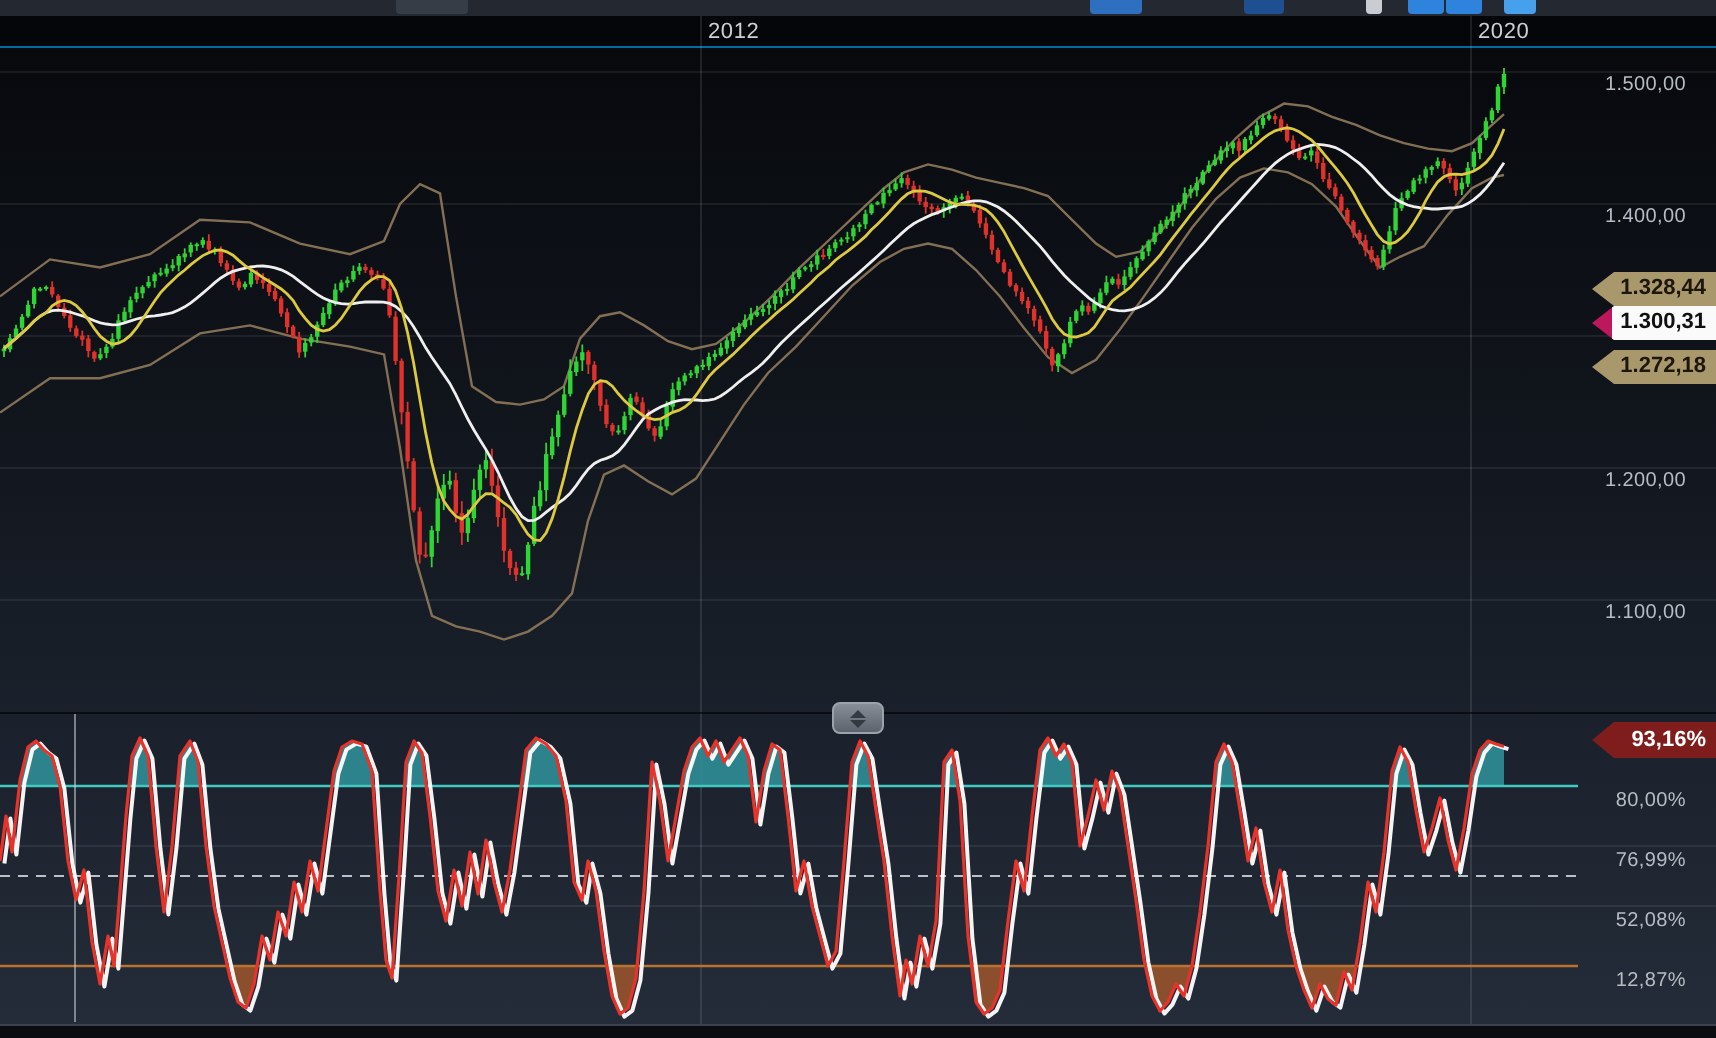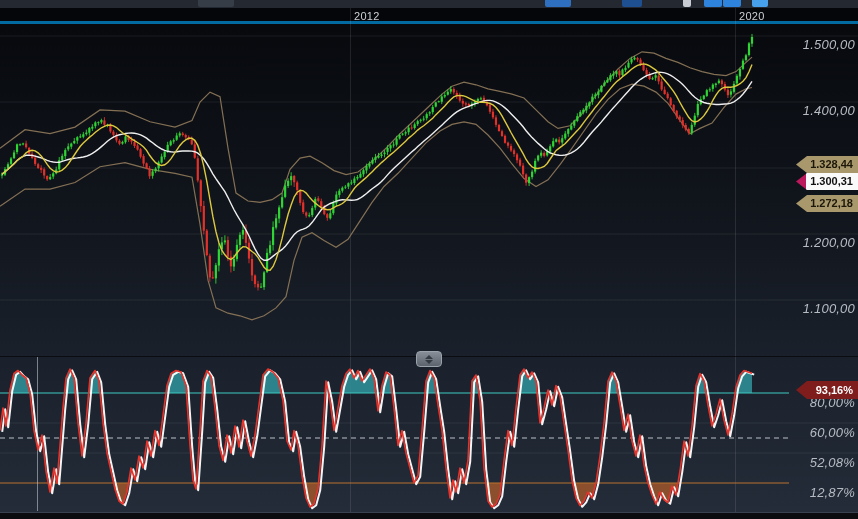--- a/index.html
+++ b/index.html
@@ -1,32 +1,32 @@
 <!DOCTYPE html>
 <html><head>
 <meta charset="utf-8">
 <style>
   html,body{margin:0;padding:0;background:#000;}
   #screen{position:relative;width:858px;height:519px;overflow:hidden;background:#000;
           font-family:"Liberation Sans",sans-serif;}
   #toolbar{position:absolute;left:0;top:0;width:858px;height:8px;background:#232831;}
   .frag{position:absolute;top:0;height:7px;border-radius:0 0 2px 2px;}
   #yearband{position:absolute;left:0;top:8px;width:858px;height:16px;background:#04060a;
-            border-bottom:3px solid #0369a1;box-sizing:border-box;}
+            border-bottom:1px solid #0369a1;box-sizing:border-box;}
   .year-label{position:absolute;top:2px;font-size:11px;color:#ccd0d5;letter-spacing:.3px;}
   #chart-bg{position:absolute;left:0;top:24px;width:858px;height:488px;
             background:linear-gradient(180deg,#07090d 0%,#10141b 35%,#1b222d 72%,#242c39 100%);}
   #bottom-strip{position:absolute;left:0;top:512px;width:858px;height:7px;background:#0a0c10;
                 border-top:1px solid #3a4150;box-sizing:border-box;}
   #chart-svg{position:absolute;left:0;top:0;}
   #axis-labels{position:absolute;left:0;top:0;width:858px;height:519px;pointer-events:none;}
-  .axis-label{position:absolute;right:3px;font-size:13px;color:#b7bcc3;letter-spacing:.2px;font-style:italic;}
+  .axis-label{position:absolute;right:15px;font-size:10px;color:#b7bcc3;letter-spacing:.2px;}
   .badge{position:absolute;right:0;width:62px;height:17px;line-height:17px;font-size:11px;
          font-weight:bold;text-align:right;padding-right:5px;box-sizing:border-box;
-         clip-path:polygon(0 50%,11px 0,100% 0,100% 100%,11px 100%);margin-top:20px;}
+         clip-path:polygon(0 50%,11px 0,100% 0,100% 100%,11px 100%);}
   .badge .txt{position:relative;z-index:1;}
   .badge.tan{background:#a8986c;color:#1d170a;}
   .badge.white{background:#be185d;}
   .badge.white .fill{position:absolute;left:10px;right:0;top:0;bottom:0;background:#fafafa;}
   .badge.white .txt{color:#101010;}
   .badge.red{background:#7f1d1d;color:#fff;height:18px;line-height:18px;}
   .handle{position:absolute;left:416px;top:351px;width:26px;height:16px;border-radius:4px;
           background:linear-gradient(#878e98,#5c636d);border:1px solid #9aa2ab;box-sizing:border-box;
           display:flex;flex-direction:column;align-items:center;justify-content:center;gap:1px;}
   .tri-up{width:0;height:0;border-left:4px solid transparent;border-right:4px solid transparent;
@@ -590,21 +590,21 @@
       <path d="M0.0,430.5 L3.0,408.0 L6.0,426.0 L10.0,390.0 L14.0,373.5 L18.0,370.5 L22.0,375.0 L26.0,378.0 L30.0,393.0 L34.0,430.5 L38.0,450.0 L42.0,435.0 L46.0,471.0 L50.0,492.0 L54.0,468.0 L57.0,483.0 L60.0,445.5 L63.0,408.0 L66.0,378.0 L70.0,369.0 L74.0,378.0 L78.0,423.0 L82.0,456.0 L86.0,423.0 L90.0,378.0 L95.0,370.5 L99.0,381.0 L103.0,423.0 L107.0,453.0 L111.0,471.0 L115.0,489.0 L119.0,501.0 L123.0,504.0 L127.0,492.0 L131.0,468.0 L135.0,480.0 L139.0,456.0 L143.0,468.0 L147.0,441.0 L151.0,456.0 L155.0,430.5 L159.0,445.5 L163.0,415.5 L167.0,385.5 L171.0,373.5 L176.0,370.5 L181.0,372.0 L186.0,385.5 L190.0,445.5 L193.0,480.0 L196.0,489.0 L200.0,430.5 L203.0,381.0 L207.0,370.5 L211.0,376.5 L215.0,408.0 L219.0,445.5 L223.0,460.5 L227.0,435.0 L231.0,453.0 L235.0,426.0 L239.0,447.0 L243.0,420.0 L247.0,441.0 L251.0,456.0 L255.0,435.0 L259.0,405.0 L263.0,375.0 L268.0,369.0 L273.0,372.0 L278.0,378.0 L283.0,400.5 L287.0,441.0 L291.0,450.0 L294.0,430.5 L298.0,445.5 L302.0,475.5 L306.0,498.0 L310.0,507.0 L314.0,504.0 L318.0,489.0 L322.0,445.5 L326.0,381.0 L330.0,400.5 L334.0,430.5 L338.0,408.0 L342.0,385.5 L346.0,373.5 L350.0,369.0 L354.0,378.0 L358.0,370.5 L362.0,381.0 L366.0,375.0 L370.0,369.0 L374.0,378.0 L378.0,411.0 L382.0,385.5 L386.0,372.0 L390.0,375.0 L394.0,408.0 L398.0,445.5 L402.0,430.5 L406.0,453.0 L410.0,468.0 L414.0,483.0 L418.0,475.5 L422.0,430.5 L426.0,381.0 L430.0,370.5 L434.0,378.0 L438.0,405.0 L442.0,430.5 L446.0,468.0 L450.0,498.0 L453.0,480.0 L456.0,492.0 L460.0,468.0 L464.0,483.0 L468.0,460.5 L472.0,381.0 L476.0,375.0 L480.0,400.5 L484.0,468.0 L488.0,501.0 L492.0,507.0 L496.0,504.0 L500.0,495.0 L504.0,460.5 L508.0,430.5 L512.0,445.5 L516.0,408.0 L520.0,375.0 L524.0,369.0 L528.0,378.0 L532.0,372.0 L536.0,381.0 L540.0,423.0 L544.0,408.0 L548.0,390.0 L552.0,405.0 L556.0,385.5 L560.0,396.0 L564.0,423.0 L568.0,450.0 L572.0,480.0 L576.0,498.0 L580.0,505.5 L584.0,501.0 L588.0,492.0 L592.0,498.0 L596.0,483.0 L600.0,456.0 L604.0,423.0 L608.0,381.0 L612.0,372.0 L616.0,381.0 L620.0,405.0 L624.0,430.5 L628.0,414.0 L632.0,441.0 L636.0,456.0 L640.0,435.0 L644.0,465.0 L648.0,483.0 L652.0,495.0 L656.0,504.0 L660.0,492.0 L664.0,499.5 L668.0,502.5 L672.0,486.0 L676.0,495.0 L680.0,471.0 L684.0,441.0 L688.0,456.0 L692.0,426.0 L696.0,385.5 L700.0,373.5 L704.0,381.0 L708.0,405.0 L712.0,426.0 L716.0,414.0 L720.0,399.0 L724.0,420.0 L728.0,435.0 L732.0,414.0 L736.0,387.0 L740.0,375.0 L744.0,370.5 L748.0,372.0 L752.0,373.3" fill="none" stroke="#e8332b" stroke-width="1.6" stroke-linejoin="round"></path>
       <line x1="0" y1="356.5" x2="858" y2="356.5" stroke="rgba(0,0,0,0.6)"></line>
     </svg>
 
   <div id="axis-labels">
       <div class="axis-label" style="top: 37px;">1.500,00</div>
       <div class="axis-label" style="top: 103px;">1.400,00</div>
       <div class="axis-label" style="top: 235px;">1.200,00</div>
       <div class="axis-label" style="top: 301px;">1.100,00</div>
       <div class="axis-label" style="top: 395px;">80,00%</div>
-      <div class="axis-label" style="top: 425px;">60,00%</div>
+      <div class="axis-label" style="top: 425px;">76,99%</div>
       <div class="axis-label" style="top: 455px;">52,08%</div>
       <div class="axis-label" style="top: 485px;">12,87%</div>
     </div>
 
   <div class="badge tan" style="top:136px">
     <span class="txt">1.328,44</span>
   </div>
   <div class="badge white" style="top:153px">
     <span class="fill"></span>
     <span class="txt">1.300,31</span>

